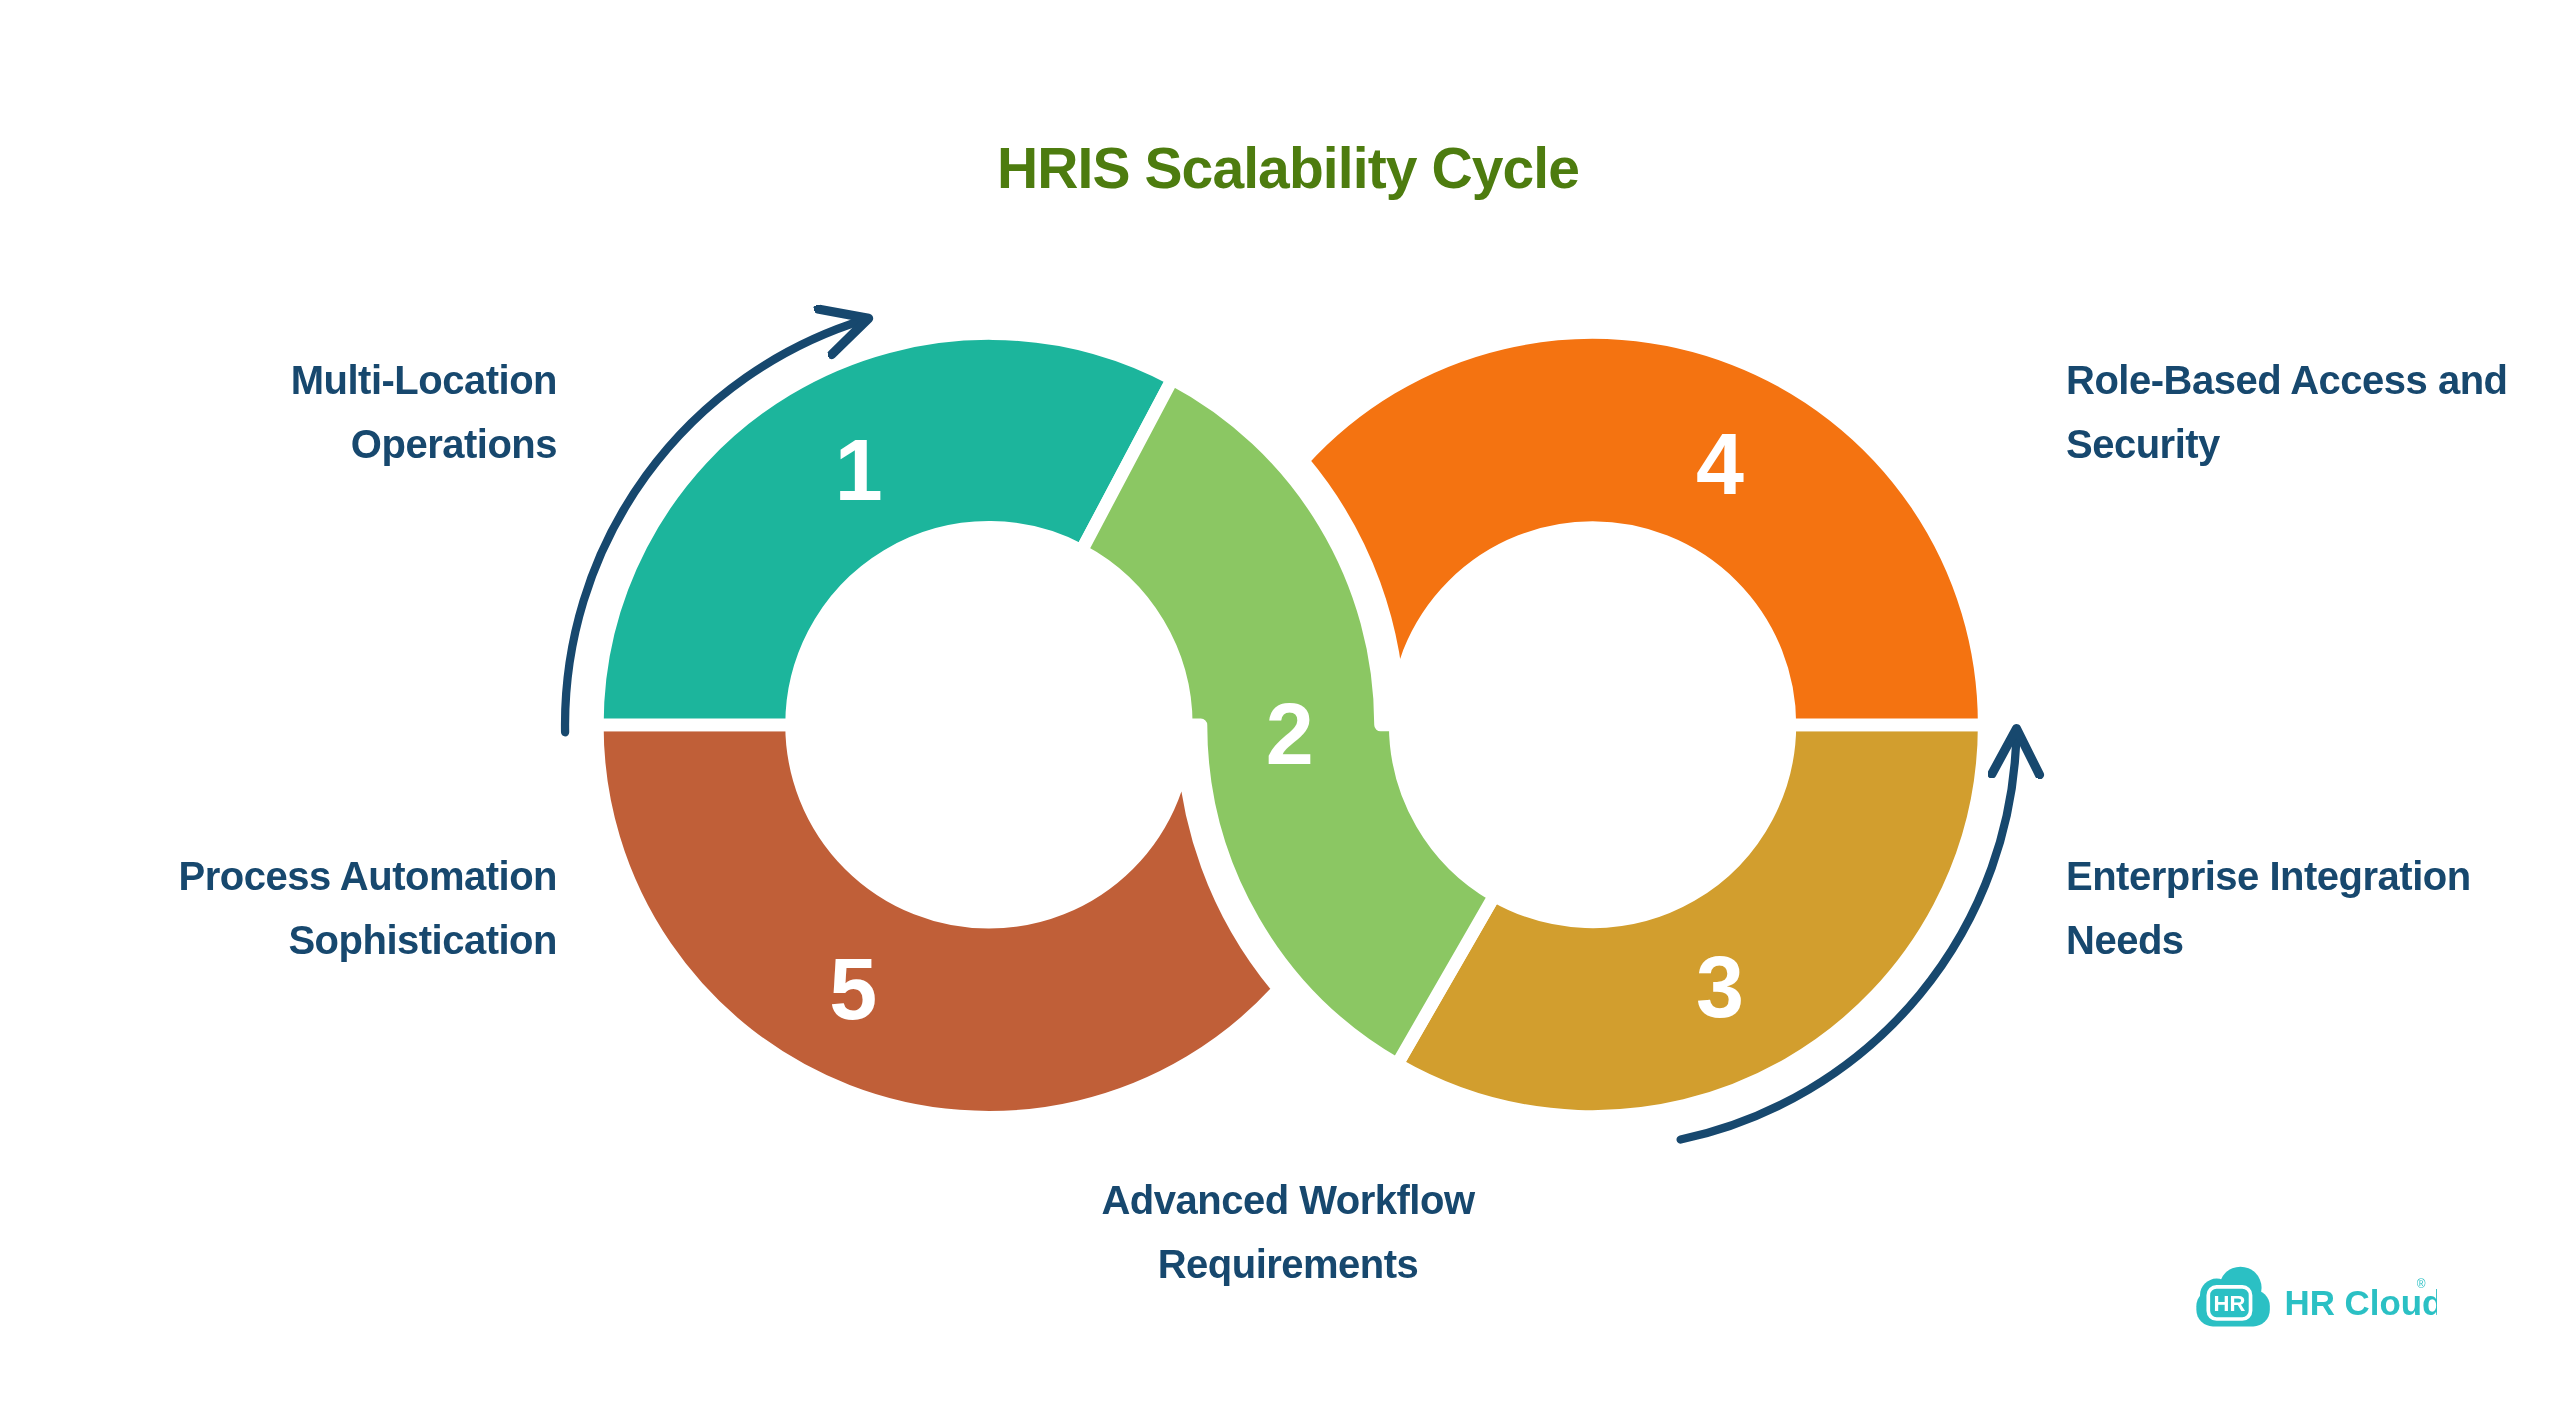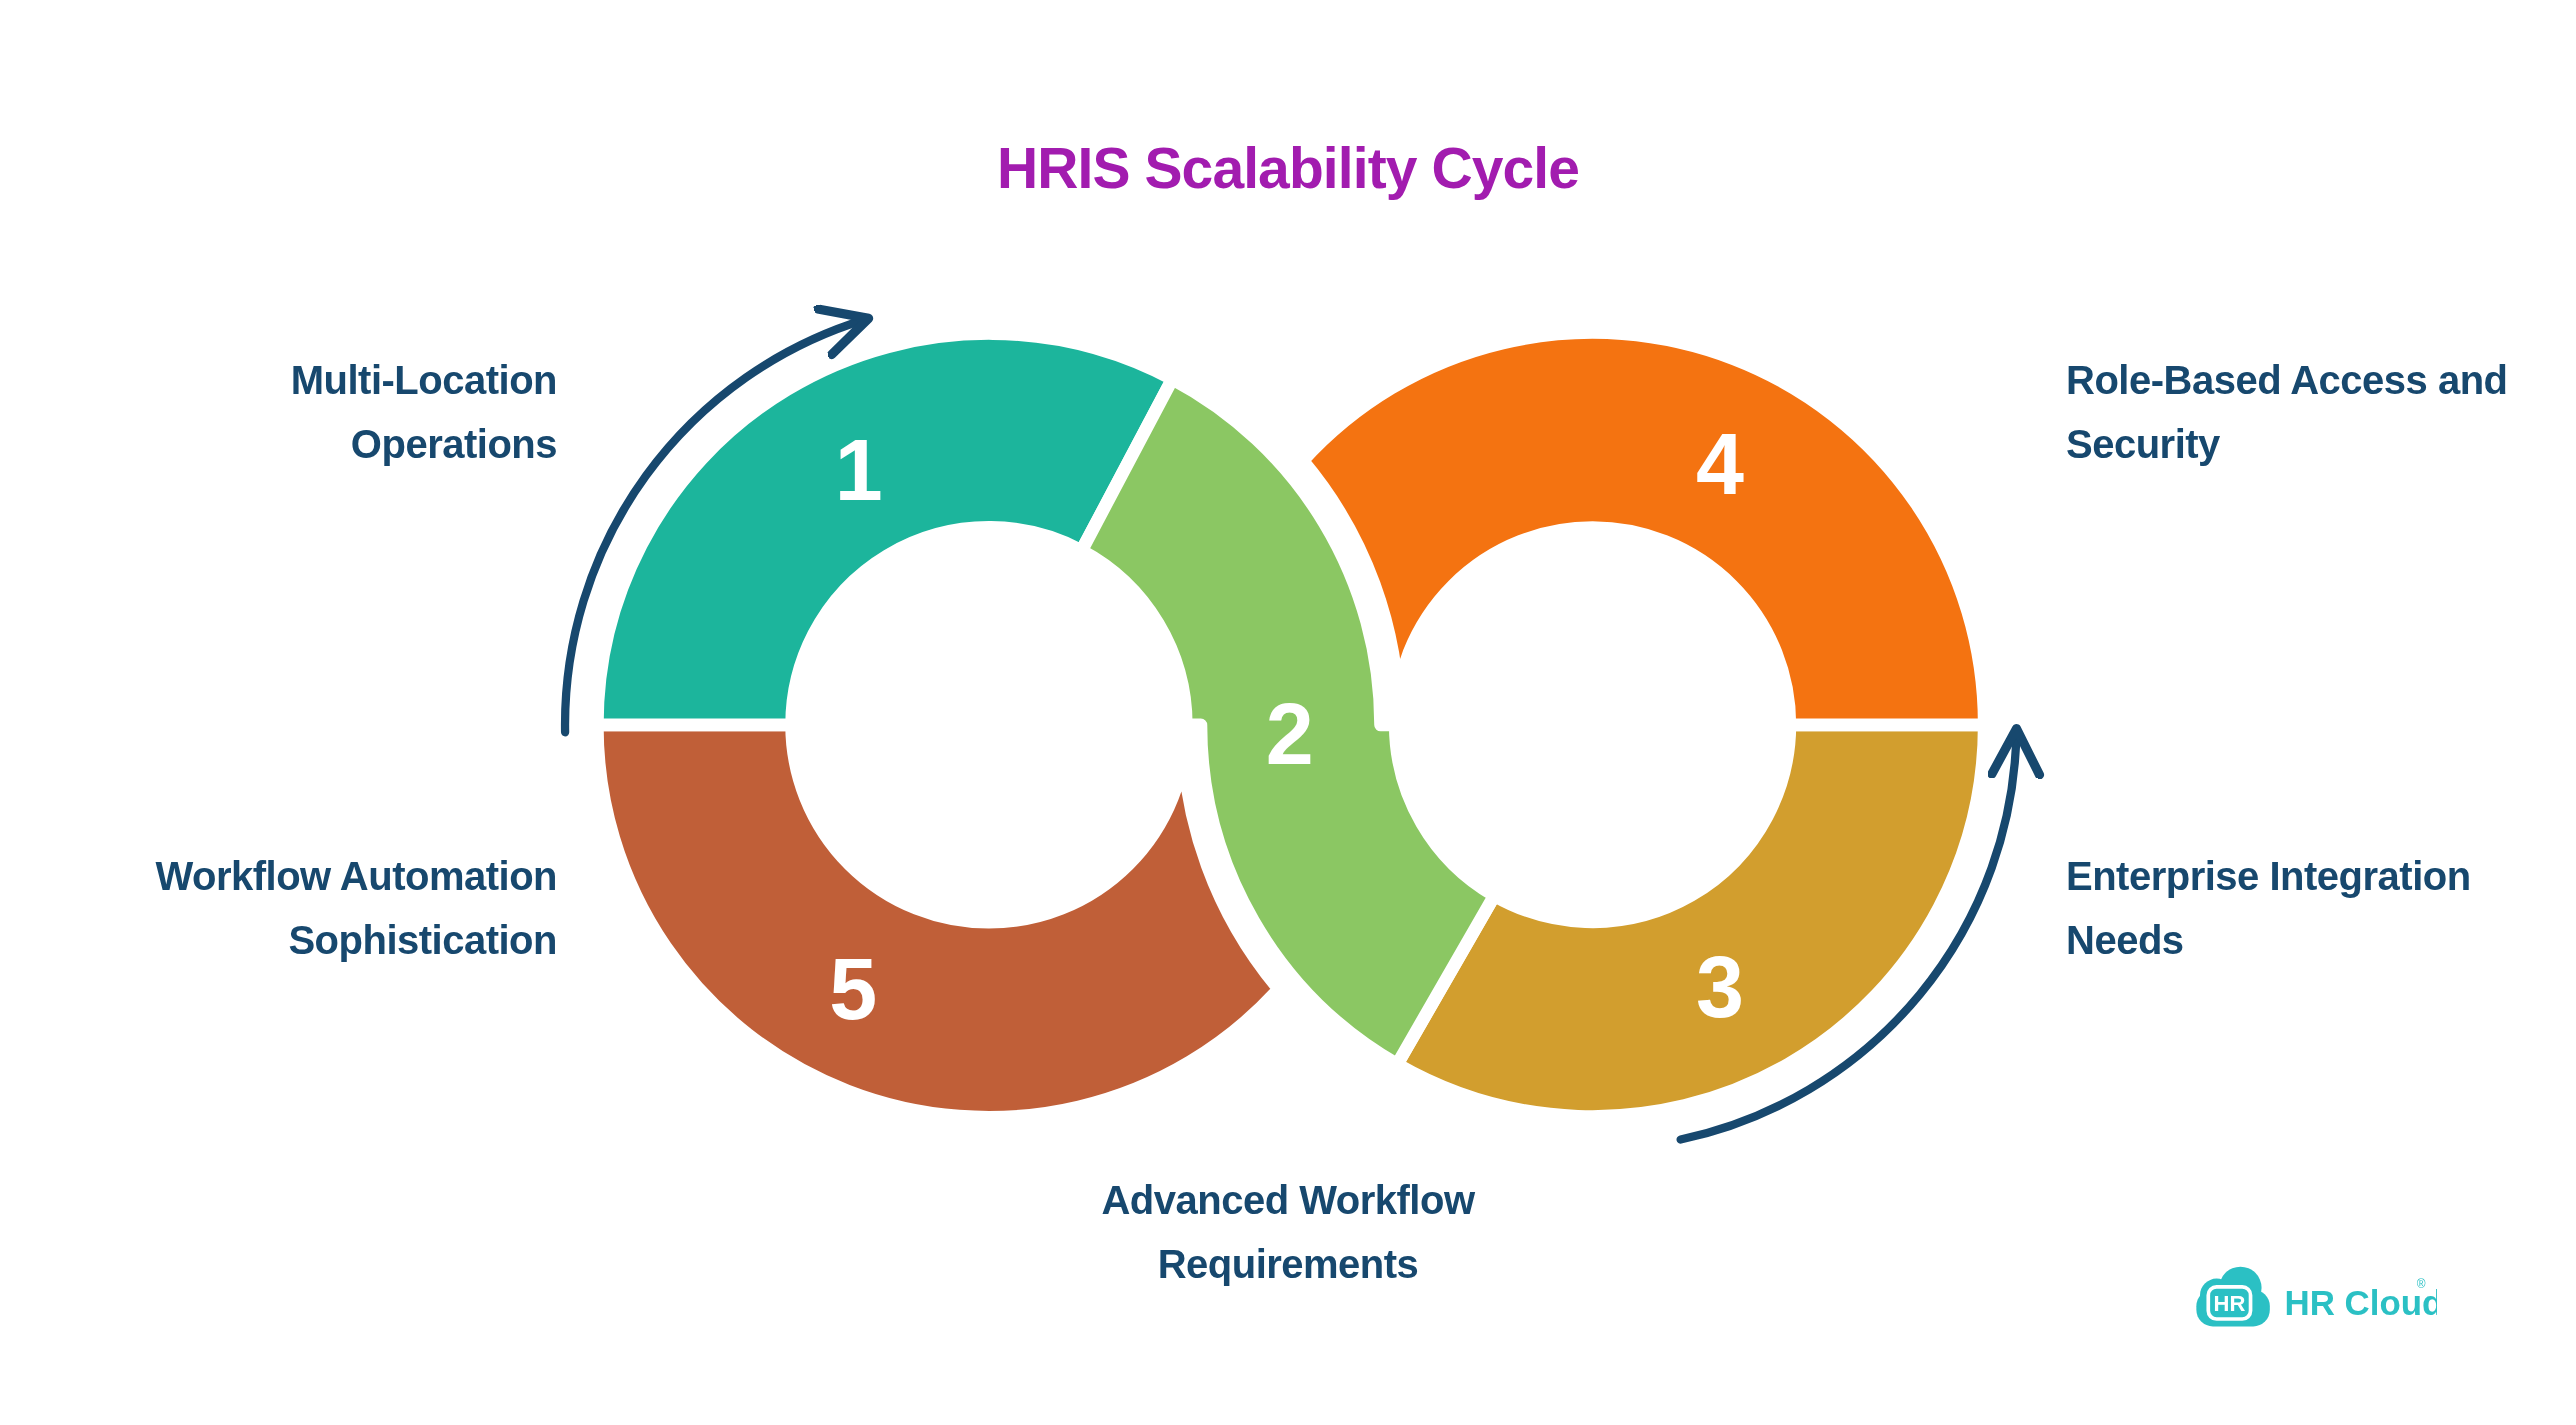--- a/index.html
+++ b/index.html
@@ -20,21 +20,21 @@
     left: 0; top: 0;
     width: 2576px;
     height: 1426px;
   }
   .page-title {
     position: absolute;
     left: 0;
     top: 138px;
     width: 2576px;
     text-align: center;
-    color: #a21caf;
+    color: #4d7c0f;
     font-size: 57px;
     line-height: 61px;
     font-weight: 700;
     letter-spacing: -0.9px;
   }
   .label {
     position: absolute;
     color: #17486E;
     font-size: 40px;
     line-height: 64px;
@@ -113,21 +113,21 @@
   </svg>
 
   <div class="label align-right" id="label-step1">Multi-Location
 Operations</div>
   <div class="label align-center" id="label-step2">Advanced Workflow
 Requirements</div>
   <div class="label align-left" id="label-step3">Enterprise Integration
 Needs</div>
   <div class="label align-left" id="label-step4">Role-Based Access and
 Security</div>
-  <div class="label align-right" id="label-step5">Workflow Automation
+  <div class="label align-right" id="label-step5">Process Automation
 Sophistication</div>
 
   <svg id="logo" viewBox="0 0 270 88">
     <g>
       <circle cx="56" cy="28" r="23" fill="#2BC0C4"></circle>
       <circle cx="30" cy="36" r="18" fill="#2BC0C4"></circle>
       <rect x="8" y="30" width="80" height="40" rx="18" fill="#2BC0C4"></rect>
       <rect x="21" y="27" width="46" height="35" rx="9" fill="none" stroke="#ffffff" stroke-width="4"></rect>
       <text x="44" y="53" text-anchor="middle" font-size="24" font-weight="700" font-family="Liberation Sans, sans-serif" fill="#FFFFFF">HR</text>
     </g>

